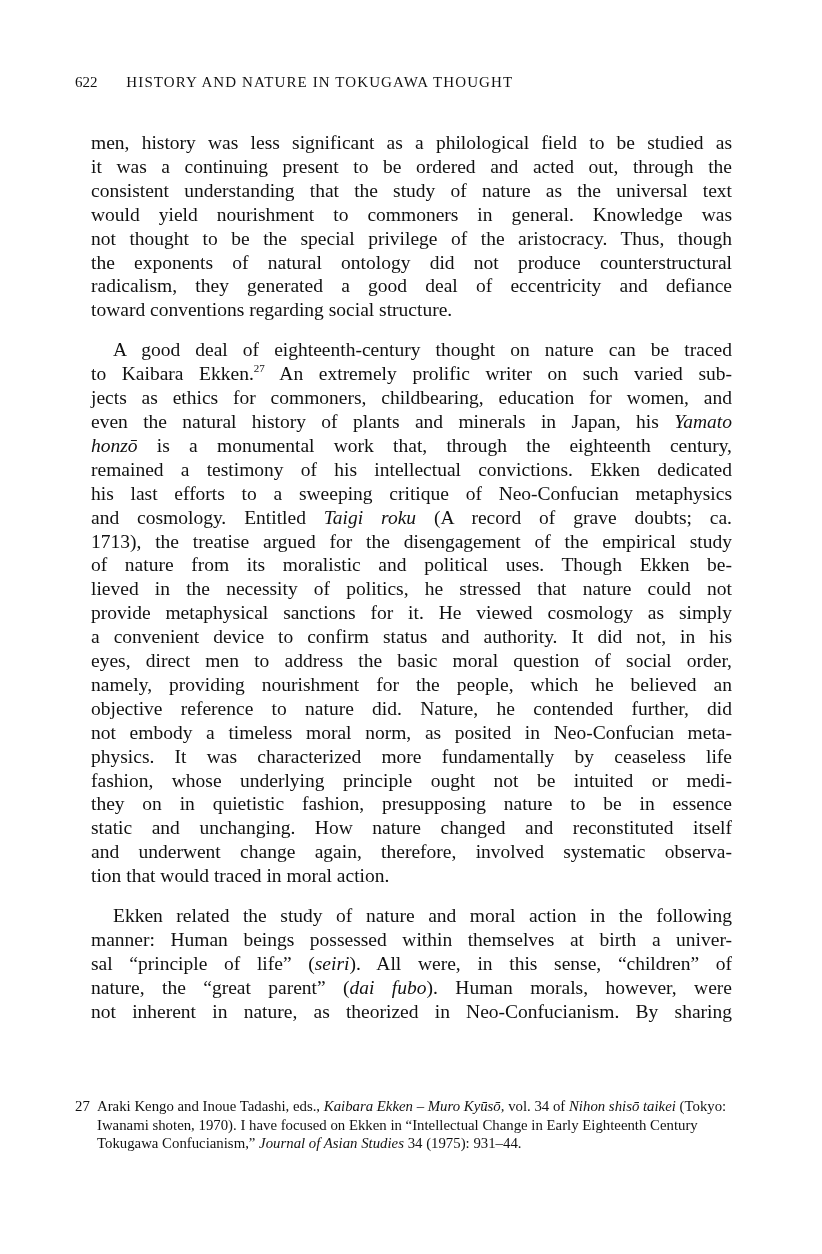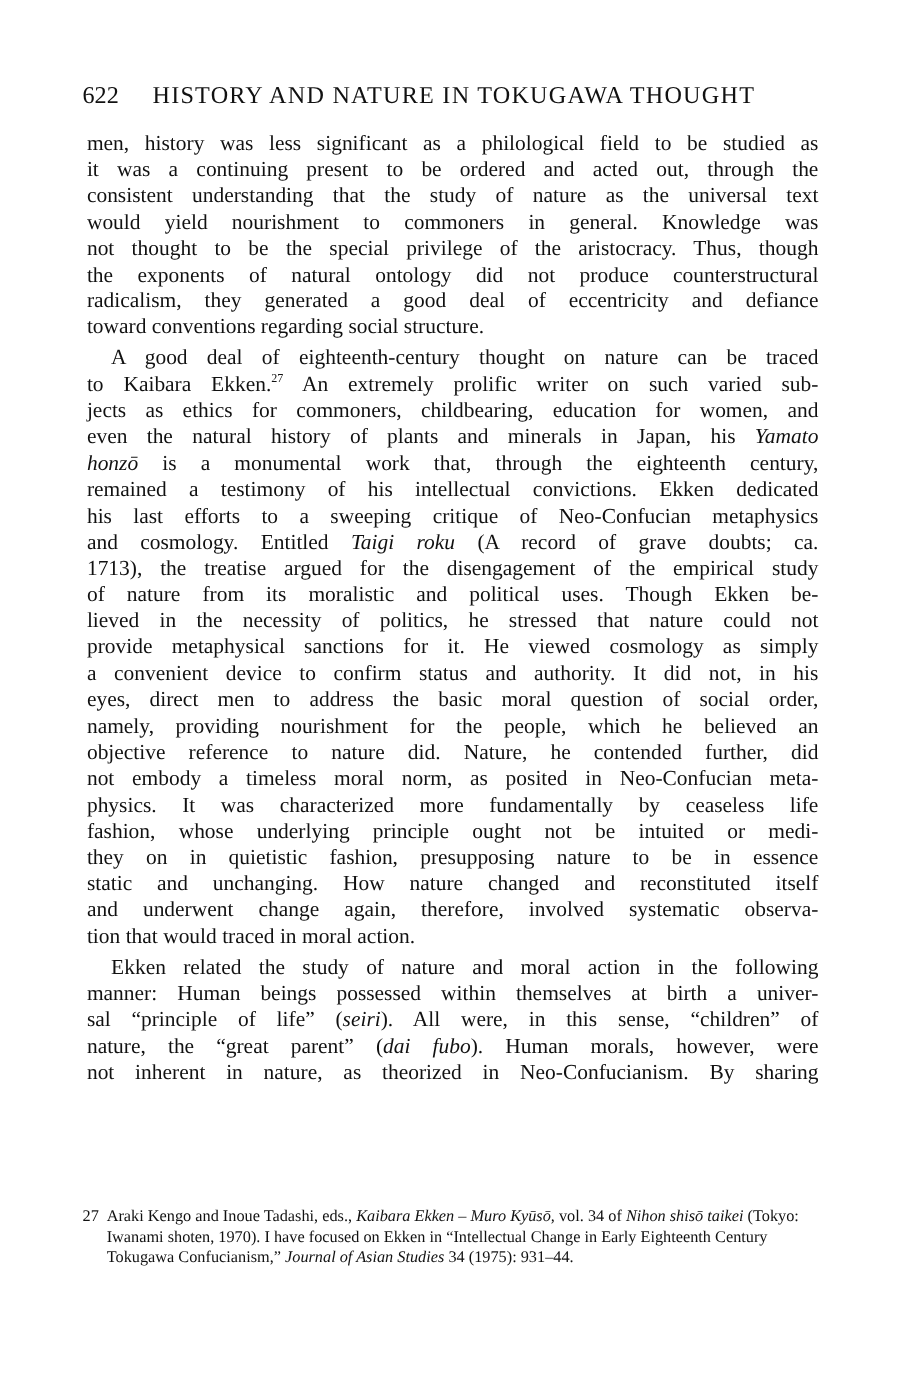--- a/index.html
+++ b/index.html
@@ -1,29 +1,29 @@
 <!DOCTYPE html>
 <html><head>
   <meta charset="utf-8">
   <style>
     html, body { margin: 0; padding: 0; background: #ffffff; }
     body { width: 822px; height: 1254px; position: relative; overflow: hidden; color: #111; }
     .page { position: absolute; left: 0; top: 0; width: 822px; height: 1254px; }
     .running-head {
       position: absolute; left: 75px; top: 74px; width: 680px;
-      font-family: "Liberation Serif", "DejaVu Serif", serif; font-size: 22px;
+      font-family: "Liberation Serif", "DejaVu Serif", serif; font-size: 15px;
       letter-spacing: 1.1px; white-space: nowrap;
     }
     .running-head .pg { margin-right: 24px; letter-spacing: 0; }
     .body-text {
       position: absolute; left: 75px; top: 115px; width: 673px;
       font-family: "Liberation Serif", "DejaVu Serif", serif; font-size: 19.5px;
       line-height: 23.9px; text-align: justify;
     }
-    .body-text p { margin: 4px; }
+    .body-text p { margin: 16px; }
     .line { display: block; text-align: justify; text-align-last: justify; white-space: nowrap; }
     .line.last { text-align-last: left; }
     sup { font-size: 11px; line-height: 0; vertical-align: 8px; }
     .footnotes {
       position: absolute; left: 75px; top: 1097px; width: 673px;
       font-family: "Liberation Serif", "DejaVu Serif", serif; font-size: 14.8px; line-height: 18.7px;
     }
     .fn { display: flex; }
     .fn-num { width: 22px; flex: none; }
     .fn-body { flex: 1; }

